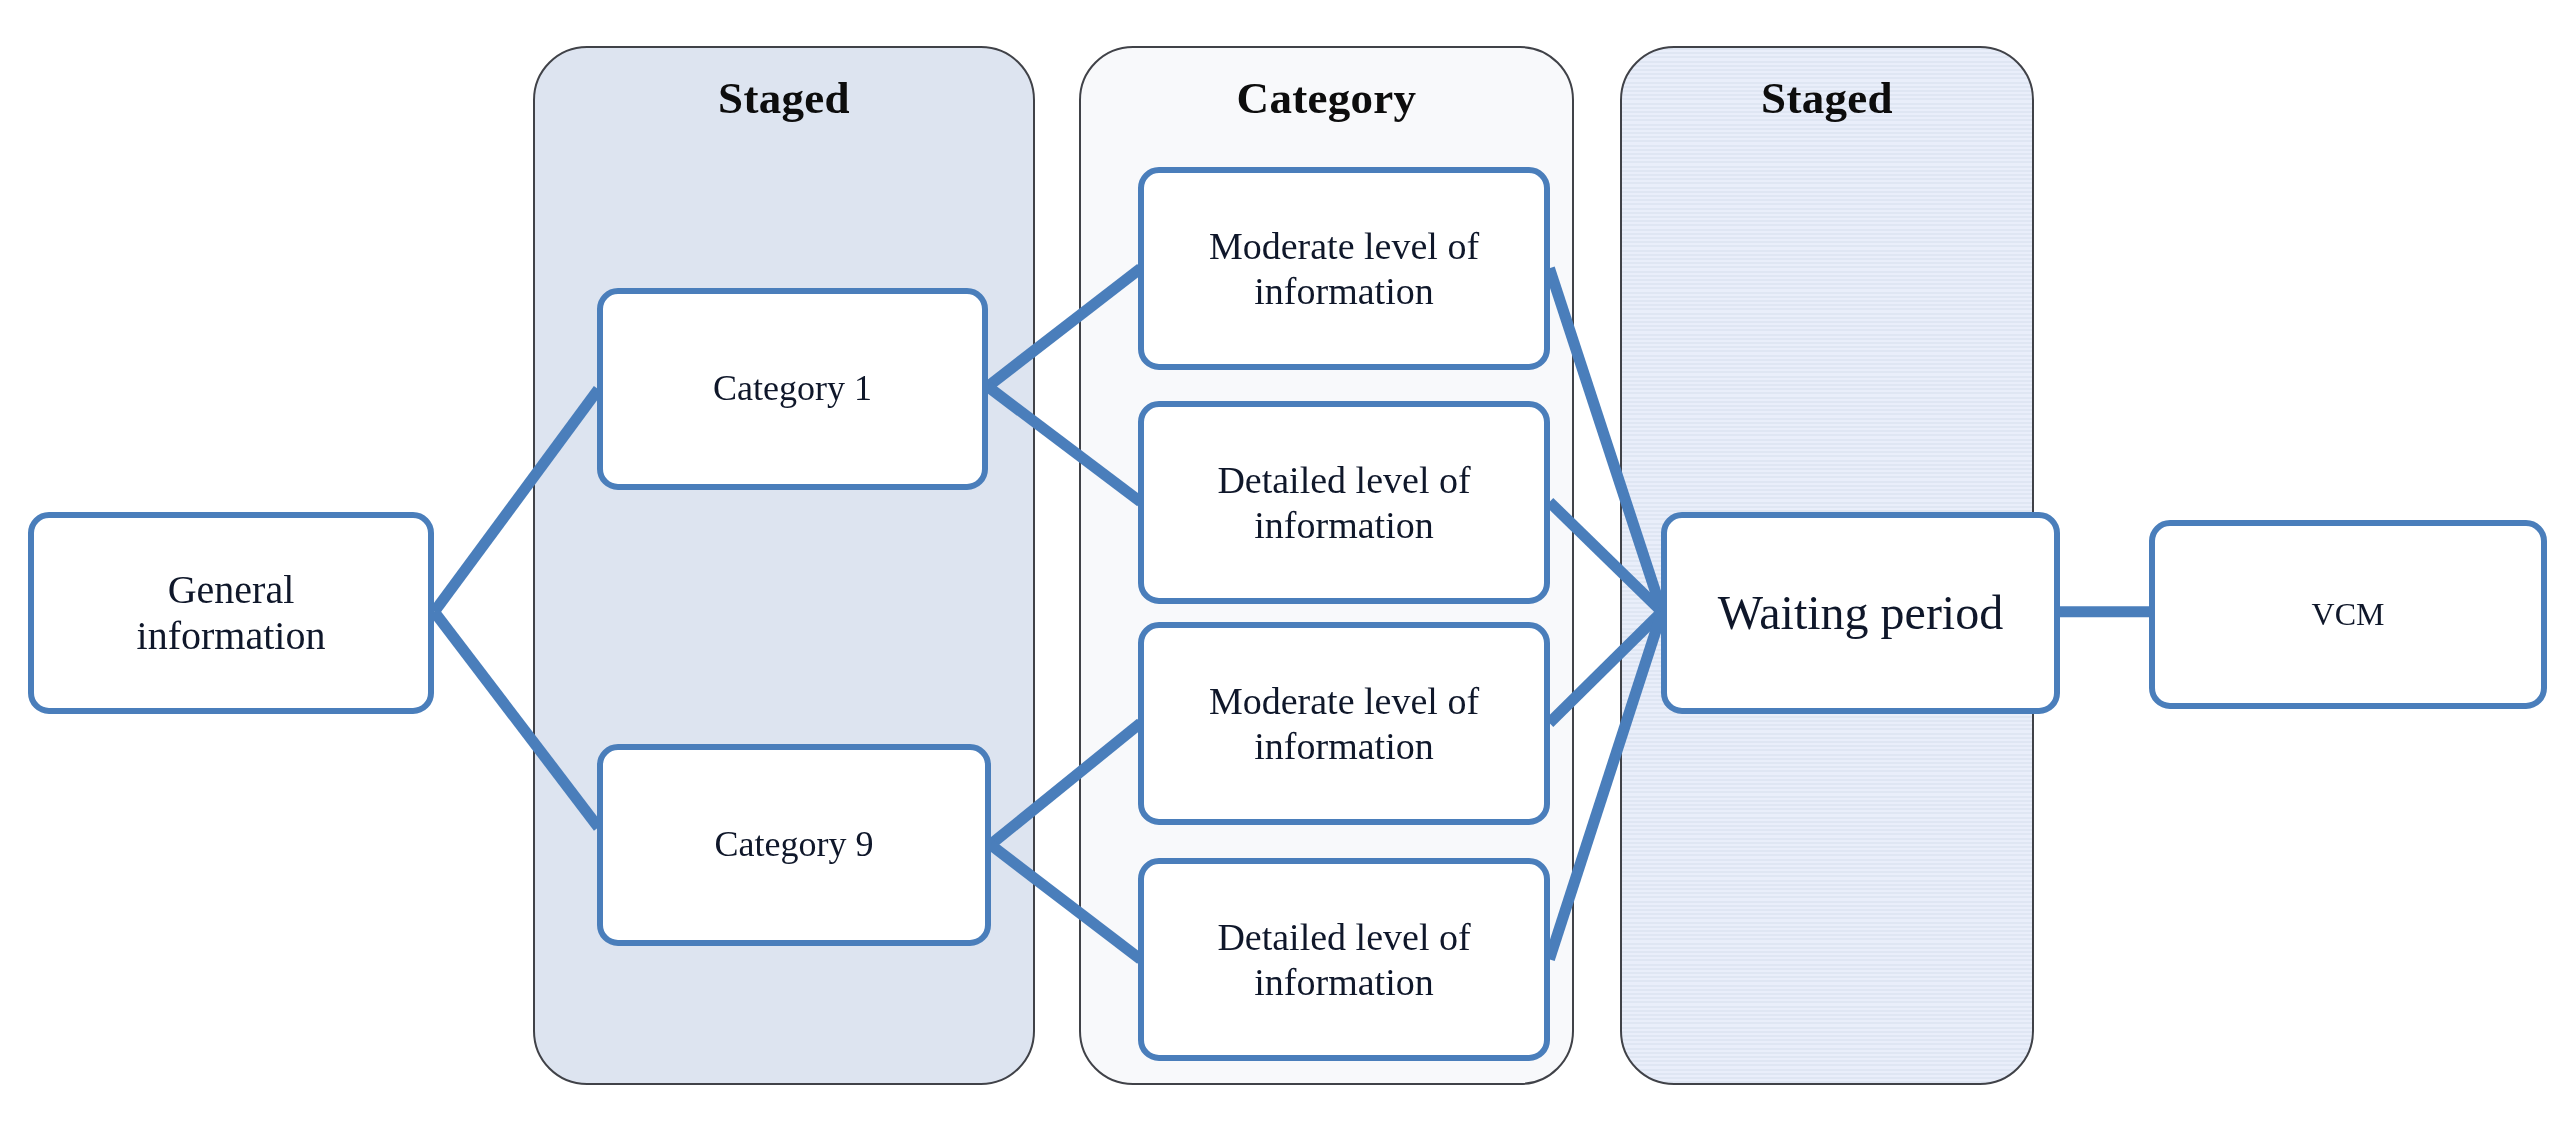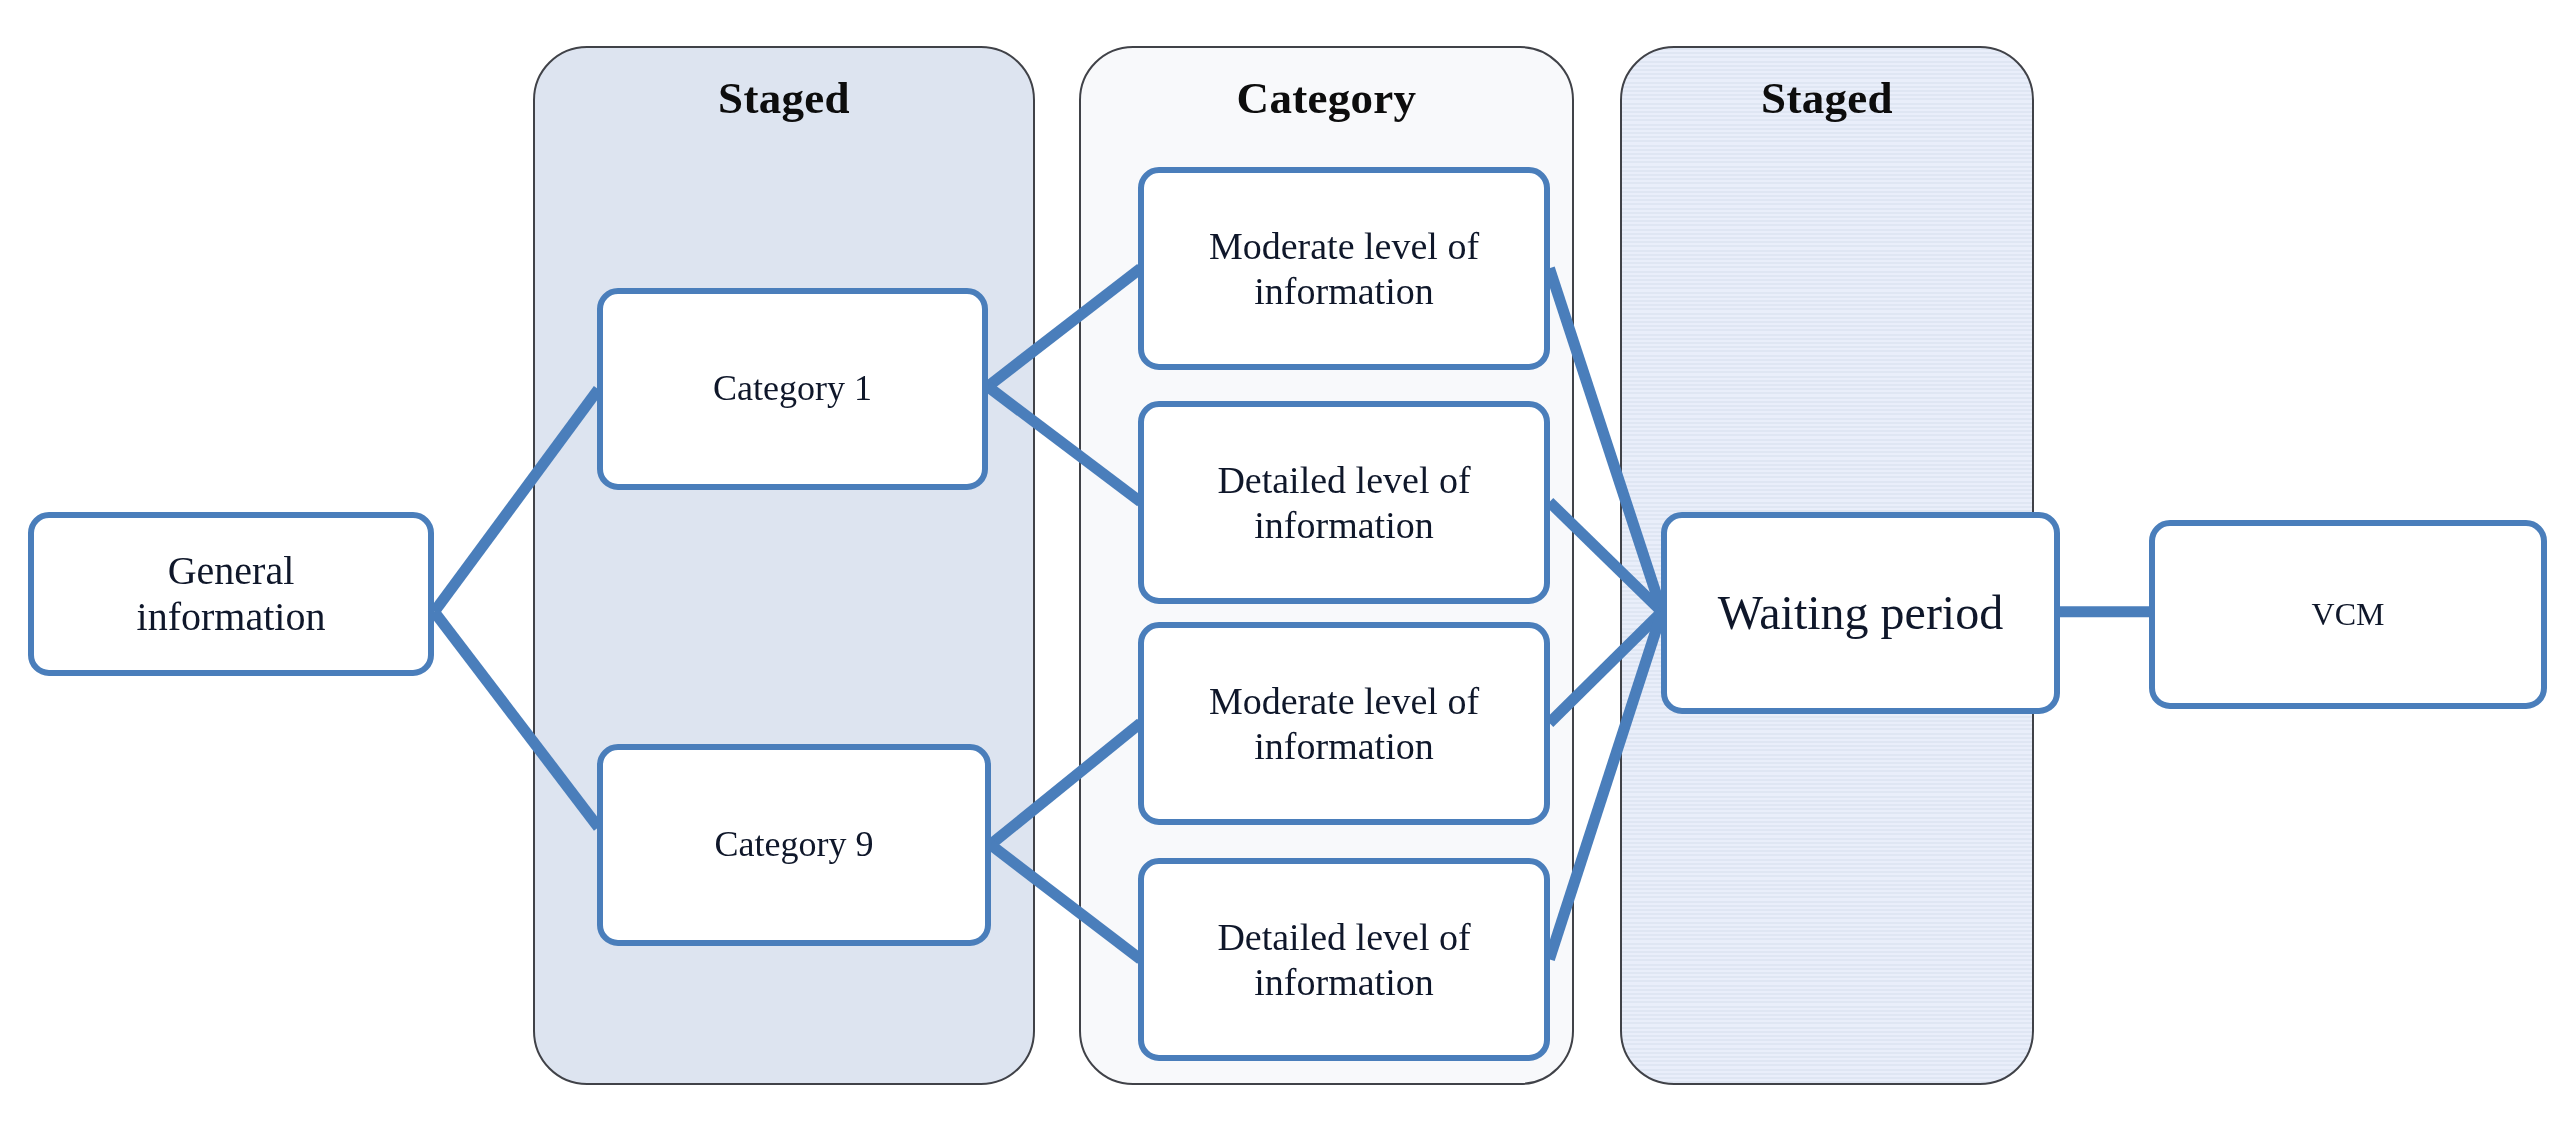--- a/index.html
+++ b/index.html
@@ -113,21 +113,21 @@
 
       <line x1="2228" y1="386" x2="2390" y2="880"></line>
       <line x1="2228" y1="722" x2="2390" y2="880"></line>
       <line x1="2228" y1="1040" x2="2390" y2="880"></line>
       <line x1="2228" y1="1380" x2="2390" y2="880"></line>
 
       <line x1="2962" y1="880" x2="3092" y2="880"></line>
     </g>
   </svg>
 
-  <div class="node-box node-general" style="left:28px; top:512px; width:406px; height:164px;">
+  <div class="node-box node-general" style="left:28px; top:512px; width:406px; height:202px;">
     <span class="node-label">General
 information</span>
   </div>
 
   <div class="node-box node-category" style="left:597px; top:288px; width:391px; height:202px;">
     <span class="node-label">Category 1</span>
   </div>
 
   <div class="node-box node-category" style="left:597px; top:744px; width:394px; height:202px;">
     <span class="node-label">Category 9</span>

